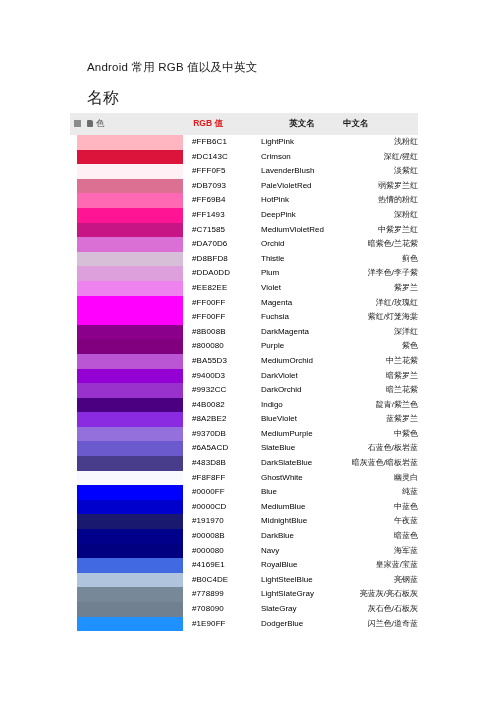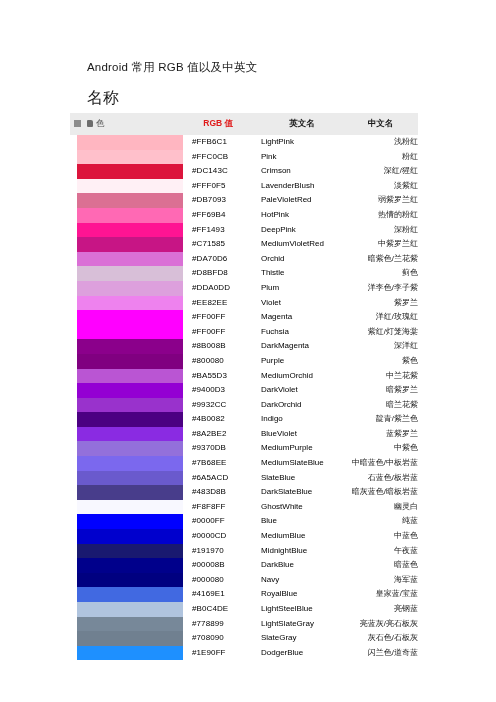--- a/index.html
+++ b/index.html
@@ -63,26 +63,26 @@
     color: #1a1a1a;
   }
   th.h-swatch {
     text-align: left;
     padding-left: 4px;
     font-weight: normal;
     color: #555;
   }
   th.h-rgb {
     color: #e01a1a;
-    text-align: right;
+    text-align: center;
     padding-right: 28px;
     margin-top: 14px;
   }
   th.h-en { text-align: center; margin-top: 24px; }
-  th.h-zh { text-align: center; }
+  th.h-zh { text-align: left; }
 
   .sw-icon {
     display: inline-block;
     width: 7px;
     height: 7px;
     background: #8c8c8c;
     vertical-align: -1px;
     margin-right: 4px;
   }
   .sw-icon2 {
@@ -157,28 +157,20 @@
           <tr>
             <td class="swatch">
               <span class="fill" style="background: rgb(255, 182, 193);"></span>
             </td>
             <td class="hex">#FFB6C1</td>
             <td class="en">LightPink</td>
             <td class="zh">浅粉红</td>
           </tr>
           <tr>
             <td class="swatch">
-              <span class="fill" style="background: rgb(255, 192, 203);"></span>
-            </td>
-            <td class="hex">#FFC0CB</td>
-            <td class="en">Pink</td>
-            <td class="zh">粉红</td>
-          </tr>
-          <tr>
-            <td class="swatch">
               <span class="fill" style="background: rgb(220, 20, 60);"></span>
             </td>
             <td class="hex">#DC143C</td>
             <td class="en">Crimson</td>
             <td class="zh">深红/猩红</td>
           </tr>
           <tr>
             <td class="swatch">
               <span class="fill" style="background: rgb(255, 240, 245);"></span>
             </td>
@@ -325,28 +317,20 @@
           <tr>
             <td class="swatch">
               <span class="fill" style="background: rgb(147, 112, 219);"></span>
             </td>
             <td class="hex">#9370DB</td>
             <td class="en">MediumPurple</td>
             <td class="zh">中紫色</td>
           </tr>
           <tr>
             <td class="swatch">
-              <span class="fill" style="background: rgb(123, 104, 238);"></span>
-            </td>
-            <td class="hex">#7B68EE</td>
-            <td class="en">MediumSlateBlue</td>
-            <td class="zh">中暗蓝色/中板岩蓝</td>
-          </tr>
-          <tr>
-            <td class="swatch">
               <span class="fill" style="background: rgb(106, 90, 205);"></span>
             </td>
             <td class="hex">#6A5ACD</td>
             <td class="en">SlateBlue</td>
             <td class="zh">石蓝色/板岩蓝</td>
           </tr>
           <tr>
             <td class="swatch">
               <span class="fill" style="background: rgb(72, 61, 139);"></span>
             </td>

